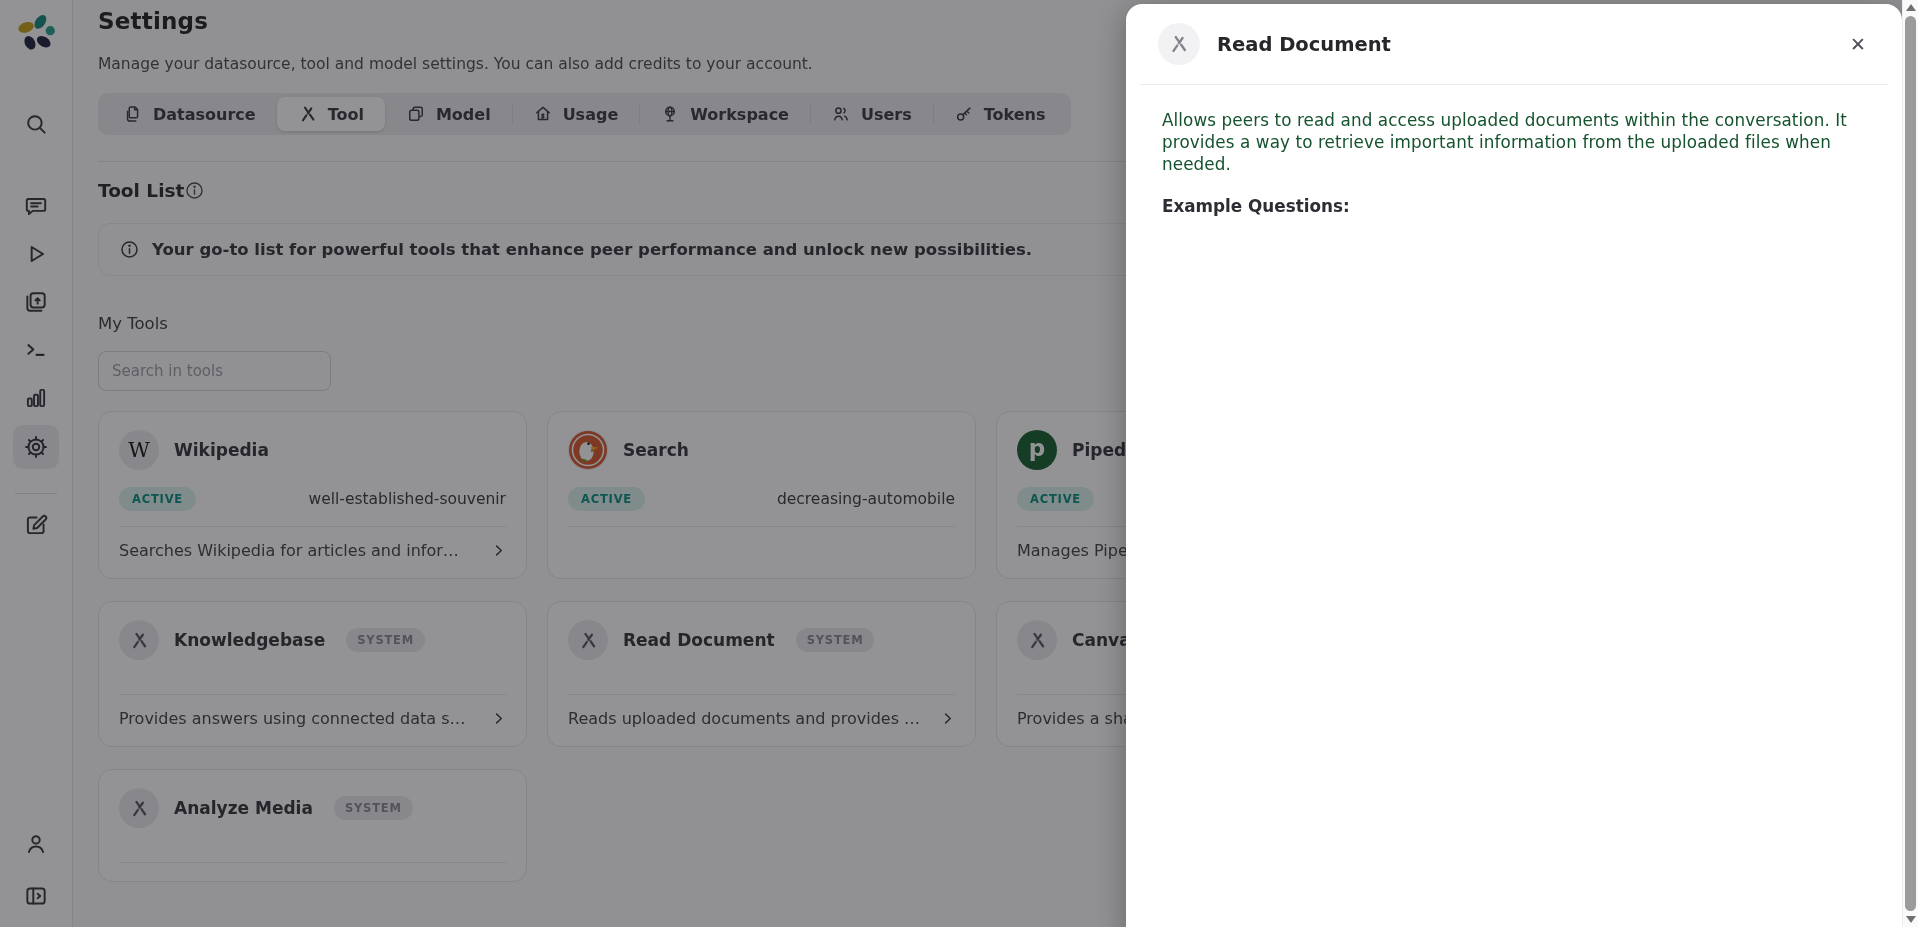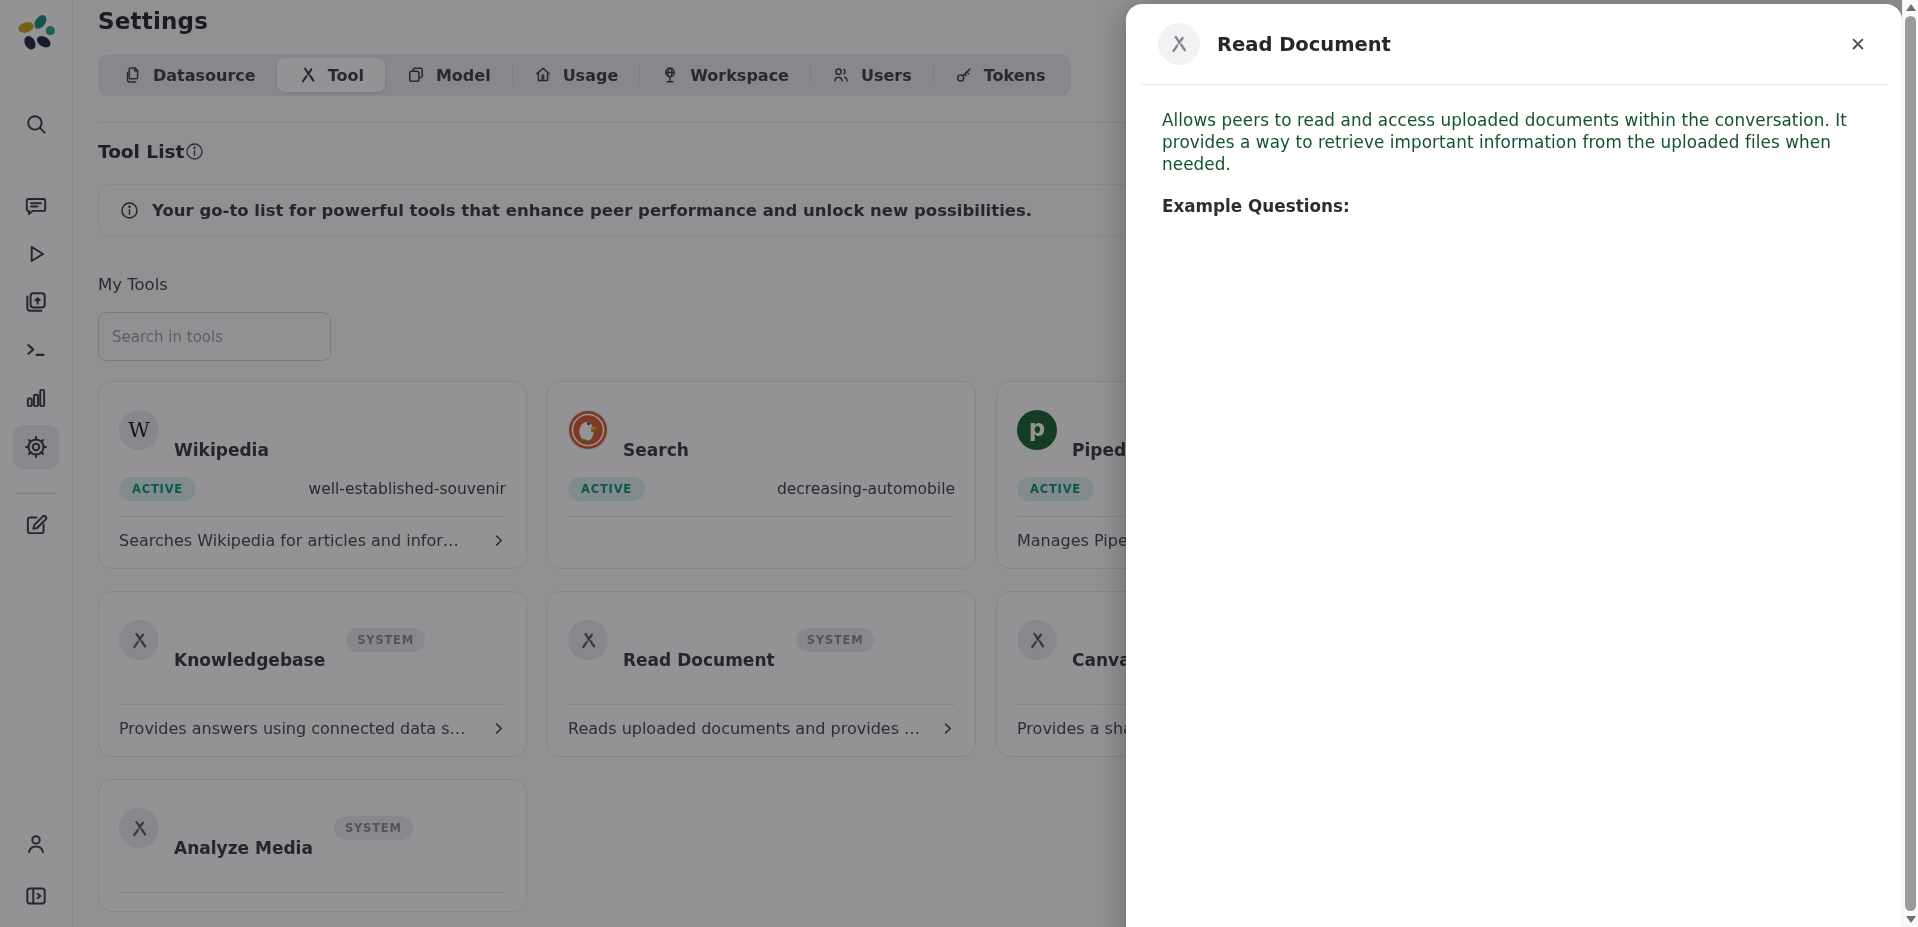--- a/index.html
+++ b/index.html
@@ -50,34 +50,34 @@
 
   .toollist-head { margin-top:18px; display:flex; align-items:center; }
   .toollist-title { font-size:18.5px; font-weight:600; color:#2e2e34; }
 
   .banner { margin-top:22px; width:1327px; background:#fbfbfc; border:1px solid #ececef;
             border-radius:12px; padding:15px 20px; display:flex; align-items:center; gap:12px; }
   .banner-text { font-size:16.5px; font-weight:600; color:#3a3a41; }
 
   .my-tools { margin-top:38px; font-size:16.5px; font-weight:500; color:#3f3f46; }
 
-  .search-box { margin-top:18px; width:233px; height:49px; border:1px solid #d4d4d9;
+  .search-box { margin-top:18px; width:233px; height:40px; border:1px solid #d4d4d9;
                 border-radius:8px; background:#fcfcfd; padding:0 13px; font-size:15px;
                 color:#3c3c43; outline:none; font-family:inherit; }
   .search-box::placeholder { color:#9d9da7; }
 
   .cards { margin-top:20px; display:grid; grid-template-columns:repeat(3,429px); gap:22px 20px; width:1330px; }
   .card { background:#ffffff; border:1px solid #e7e7ea; border-radius:14px; padding:18px 20px; cursor:pointer; }
   .card-head { display:flex; align-items:center; gap:15px; }
   .tool-avatar { width:40px; height:40px; border-radius:50%; background:#ececee;
                  display:flex; align-items:center; justify-content:center; flex:0 0 auto; overflow:hidden; }
   .tool-avatar.wiki span { font-family:"DejaVu Serif","Liberation Serif",serif; font-size:21px; color:#18181b; }
   .tool-avatar.pipedrive { background:#1b6333; }
   .tool-avatar.pipedrive span { color:#fff; font-weight:700; font-size:23px; line-height:1; margin-top:-4px; }
-  .card-title { font-size:17px; font-weight:600; color:#38383f; white-space:nowrap;margin-top:40px; }
+  .card-title { font-size:17px; font-weight:600; color:#38383f; white-space:nowrap; }
   .badge-system { margin-left:6px; background:#ececef; color:#8a8a93; font-size:11.5px; font-weight:700;
                   letter-spacing:.8px; padding:5px 11px; border-radius:999px; }
   .status-row { margin-top:16px; display:flex; align-items:center; justify-content:space-between; height:26px; }
   .badge-active { background:#dcf2ee; color:#0c8f81; font-size:11.5px; font-weight:700;
                   letter-spacing:.8px; padding:5px 13px; border-radius:999px; }
   .slug { font-size:15.5px; color:#3f3f46; }
   .card-divider { margin-top:14px; border-top:1px solid #e9e9eb; }
   .card.system .card-divider { margin-top:34px; }
   .desc-row { margin-top:14px; display:flex; align-items:center; justify-content:space-between; gap:8px; }
   .card-desc { font-size:16px; color:#46464e; white-space:nowrap; overflow:hidden; }
@@ -188,20 +188,21 @@
     <svg viewBox="0 0 24 24" width="26" height="26" fill="none" stroke="currentColor" stroke-width="1.8" stroke-linecap="round" stroke-linejoin="round">
       <rect x="4" y="5" width="16" height="14" rx="2.5"></rect>
       <path d="M9.5 5v14"></path>
         <path d="M13.5 10l2.5 2-2.5 2"></path>
     </svg>
   </div>
 </nav>
 
 <main class="main">
   <h1 class="page-title">Settings</h1>
+  <p class="page-subtitle">Manage your datasource, tool and model settings. You can also add credits to your account.</p>
 
   <div class="tabbar">
     <div class="tab">
       <svg viewBox="0 0 24 24" width="20" height="20" fill="none" stroke="currentColor" stroke-width="1.8" stroke-linejoin="round">
         <path d="M9 3.5h5.5l3 3V15a1.5 1.5 0 0 1-1.5 1.5H9A1.5 1.5 0 0 1 7.5 15V5A1.5 1.5 0 0 1 9 3.5z"></path>
         <path d="M14 3.8V7h3"></path>
           <path d="M16 20.5H8A2.5 2.5 0 0 1 5.5 18V8"></path>
       </svg>
       <span>Datasource</span>
     </div>

